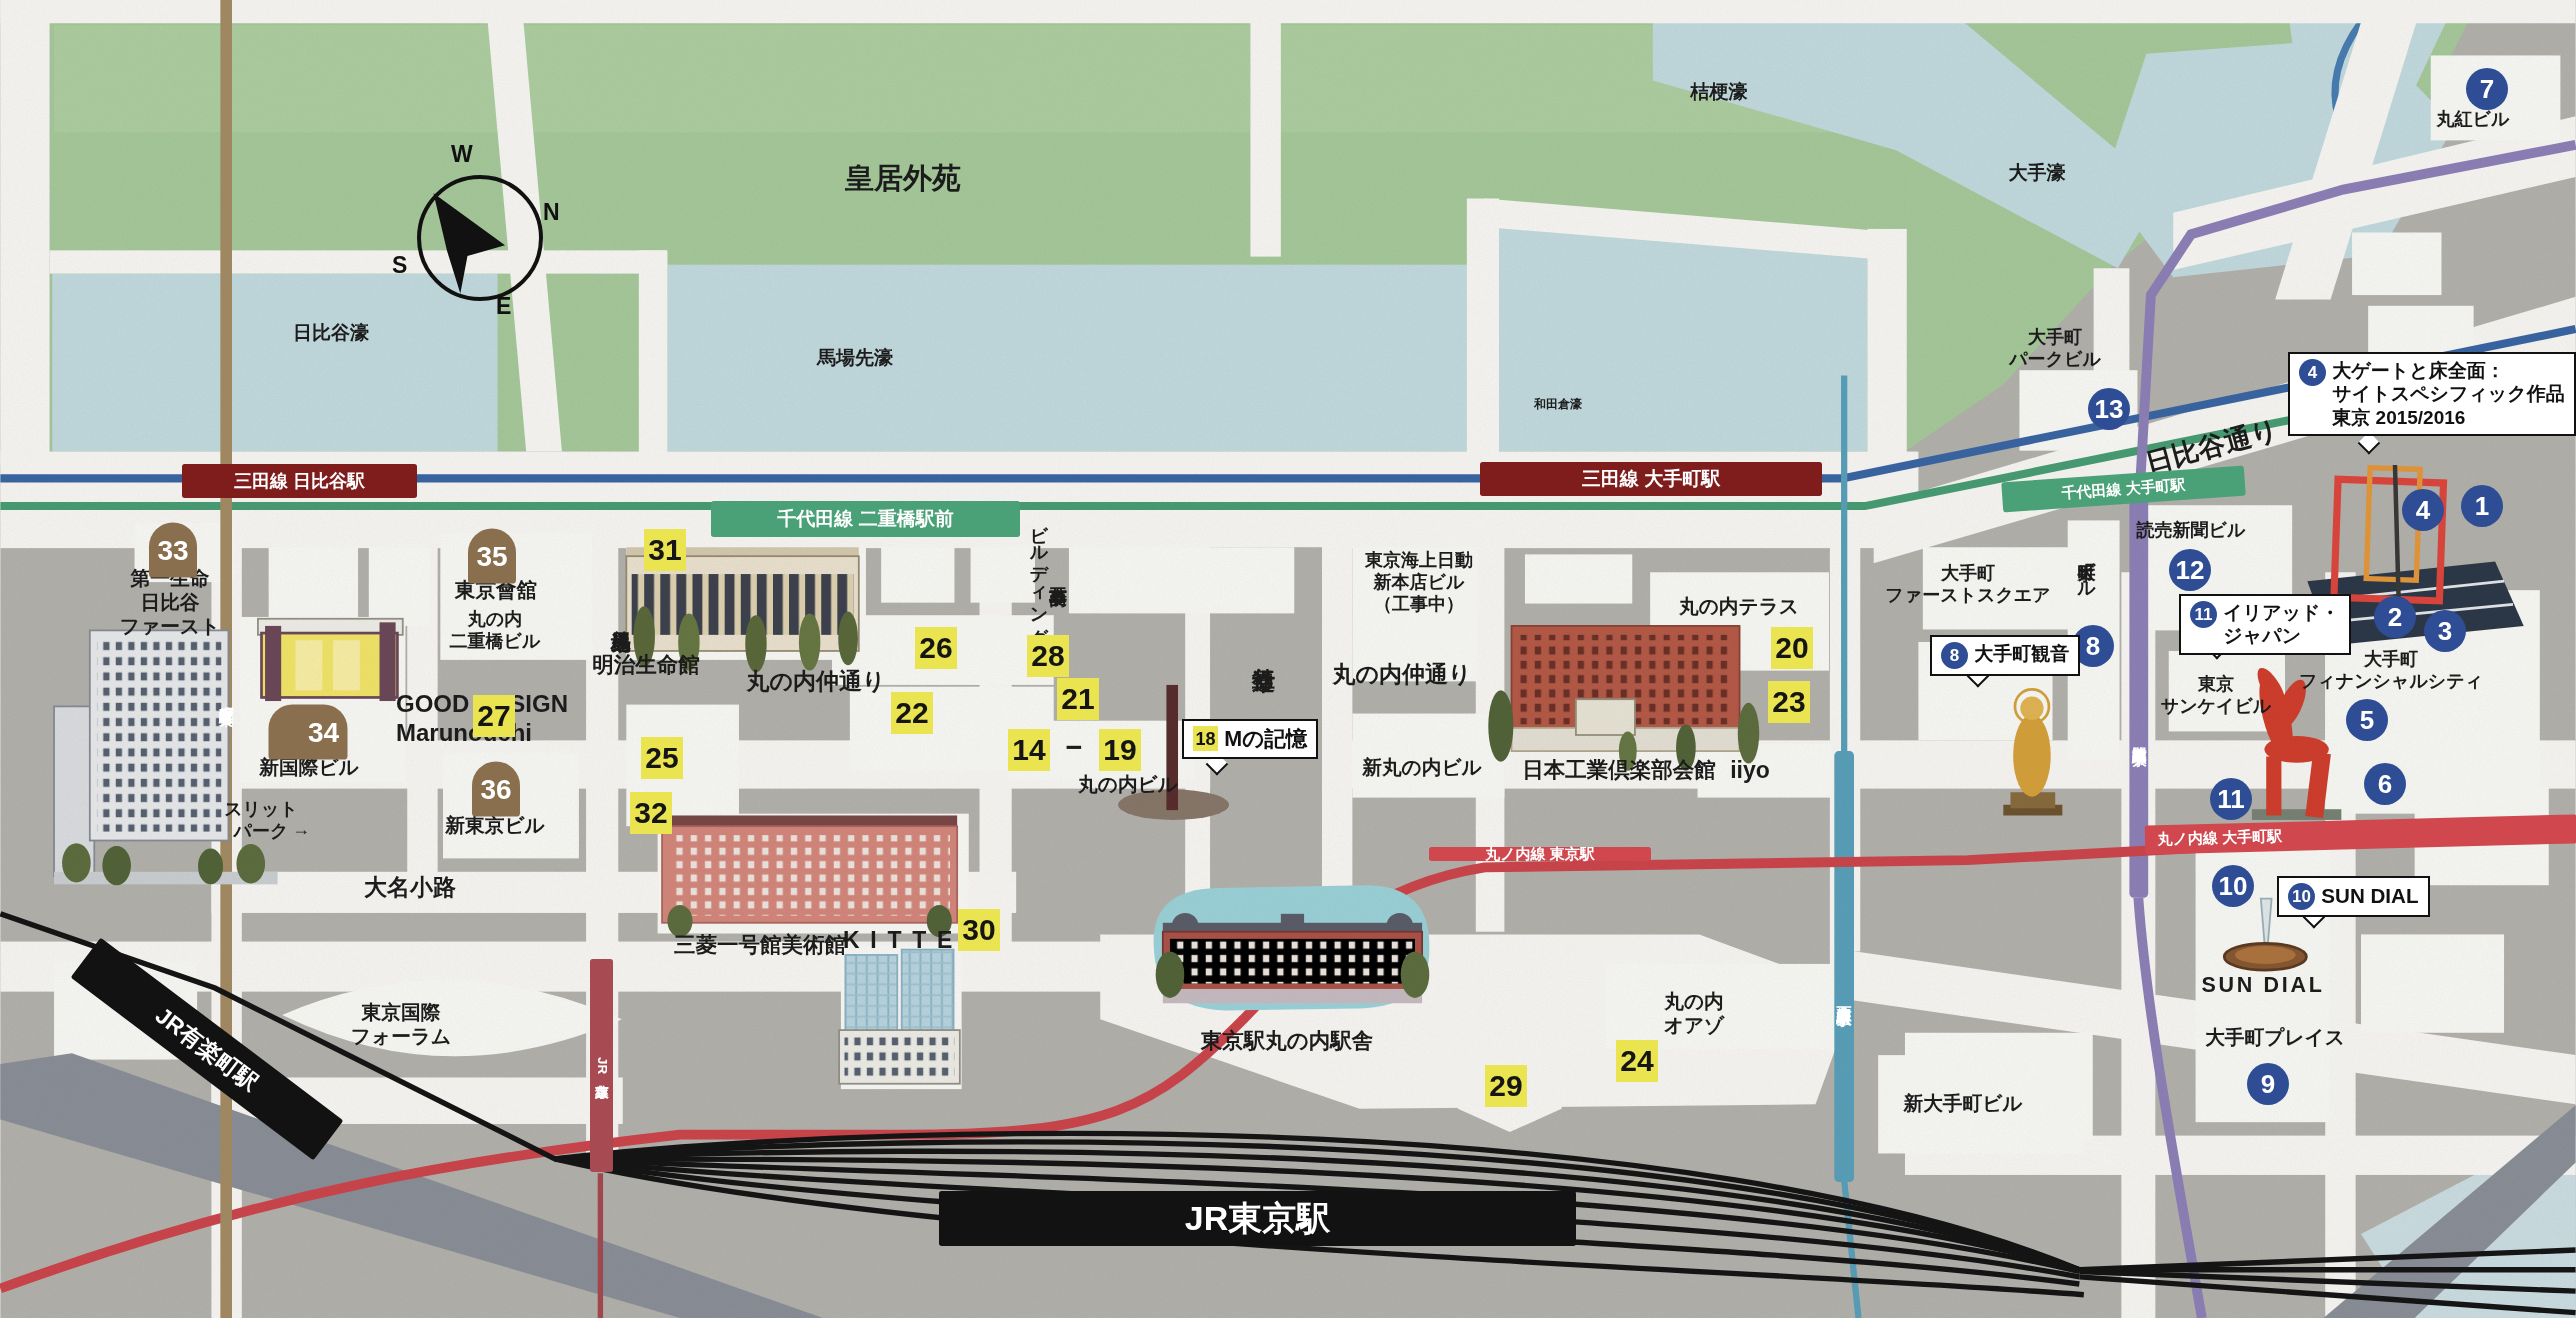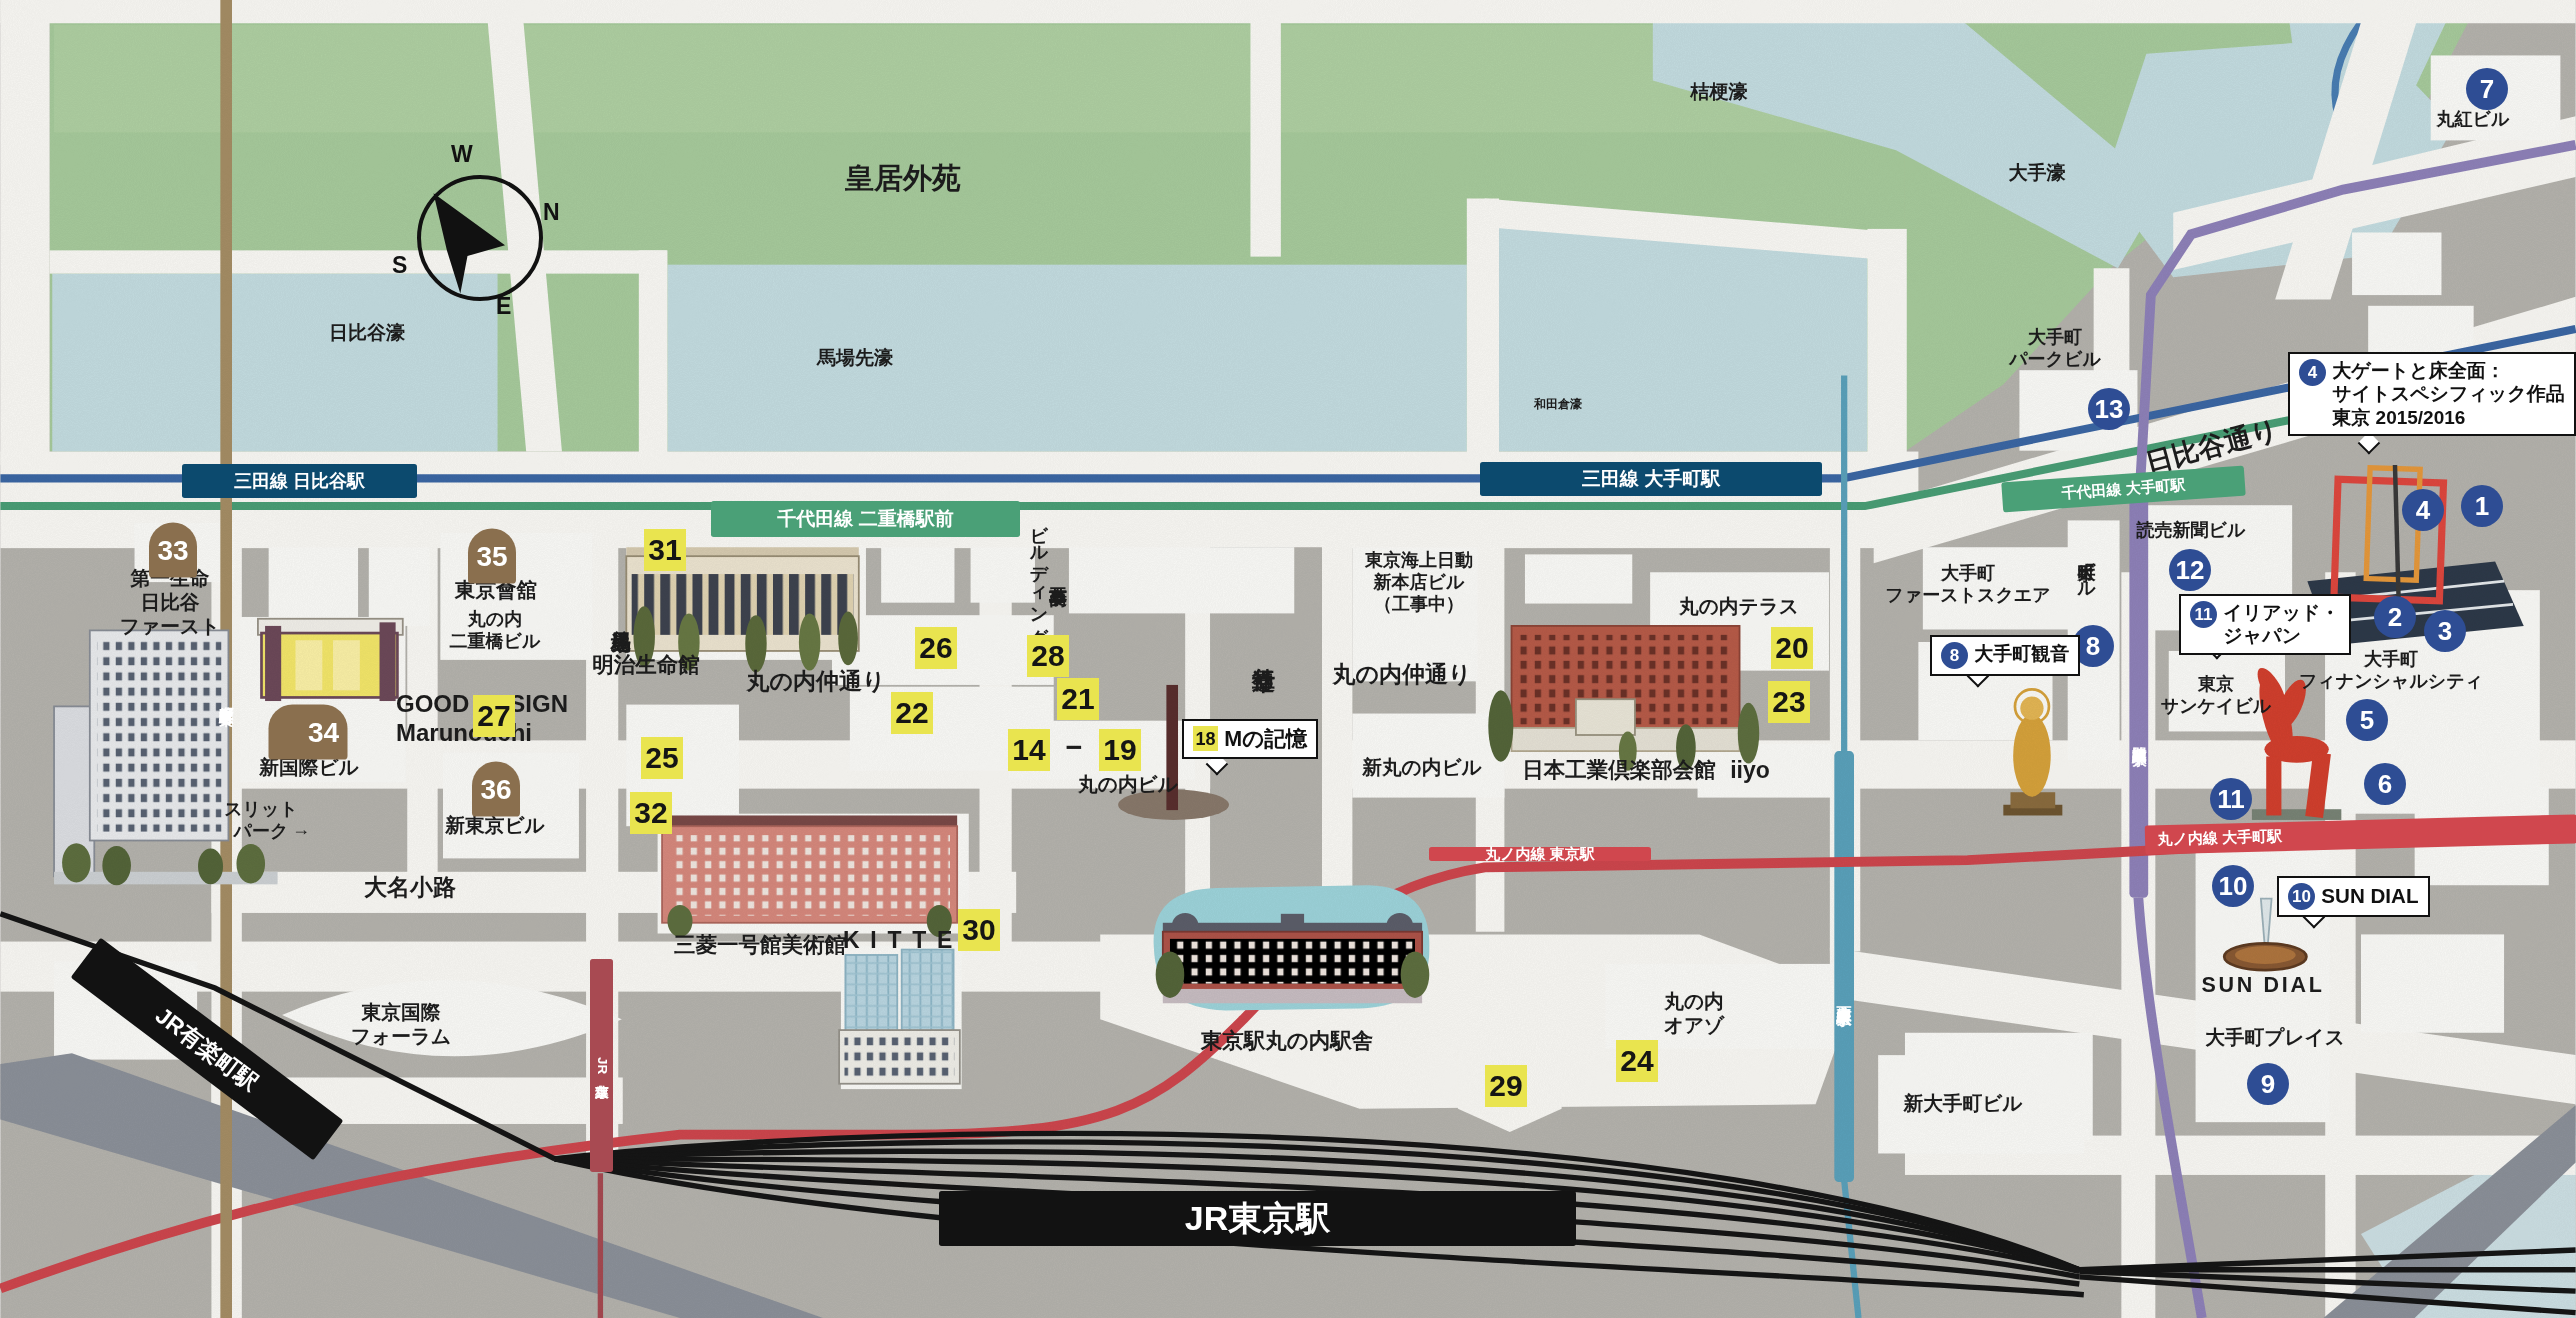--- a/index.html
+++ b/index.html
@@ -10,21 +10,21 @@
        white-space:pre-line;color:#1c1c1c;font-weight:bold;line-height:1.22;z-index:30;}
   .lbl.vert{writing-mode:vertical-rl;text-orientation:mixed;white-space:pre;line-height:1.05;}
   .lbl.left{text-align:left;}
   .marker{position:absolute;transform:translate(-50%,-50%);display:flex;align-items:center;
        justify-content:center;font-weight:bold;z-index:40;}
   .marker.square{width:42px;height:42px;background:#e9e44f;color:#151515;font-size:30px;}
   .marker.circle{width:42px;height:42px;background:#2e4d94;color:#fff;border-radius:50%;font-size:26px;}
   .marker.arch{width:48px;height:55px;background:#8a6f4e;color:#fff;border-radius:24px 24px 3.6px 3.6px;font-size:28px;}
   .bar{position:absolute;display:flex;align-items:center;justify-content:center;color:#fff;
        font-weight:bold;border-radius:2.7px;z-index:35;white-space:nowrap;}
-  .bar.blue{background:#0c4a6e;} .bar.green{background:#4aa077;}
+  .bar.blue{background:#7f1d1d;} .bar.green{background:#4aa077;}
   .bar.red{background:#d0474e;}  .bar.black{background:#121212;}
   .bar.darkred{background:#a84a52;}
   .bar.vert{writing-mode:vertical-rl;text-orientation:mixed;}
   .callout{position:absolute;background:#fff;border:2.7px solid #111;padding:4.5px 9px;
        font-weight:bold;color:#111;z-index:50;white-space:pre-line;line-height:1.25;text-align:left;}
   .callout .row{display:flex;align-items:flex-start;gap:6.3px;}
   .chip{flex:0 0 auto;display:flex;align-items:center;justify-content:center;font-weight:bold;margin-top:0.9px;}
   .chip.circle{width:27px;height:27px;border-radius:50%;background:#2e4d94;color:#fff;font-size:17px;}
   .chip.square{width:25px;height:25px;background:#e9e44f;color:#111;font-size:18px;}
   .tail{position:absolute;width:14.3px;height:14.3px;background:#fff;z-index:49;
@@ -305,21 +305,21 @@
   <span style="left:122px;top:19.7px">N</span>
   <span style="left:-29px;top:73px">S</span>
   <span style="left:75px;top:114px">E</span>
   <svg width="118" height="118" viewBox="0 0 132 132">
     <path d="M30,40 L110,98 L68,110 L60,152 L45,104 Z" fill="#111" transform="translate(-16,-24)"></path>
   </svg>
 </div>
 
 <div id="layer-labels">
       <div class="lbl" style="left: 903px; top: 179px; font-size: 29px;">皇居外苑</div>
-      <div class="lbl" style="left: 331px; top: 333px; font-size: 19px; margin-left: 36px;">日比谷濠</div>
+      <div class="lbl" style="left: 331px; top: 333px; font-size: 19px;">日比谷濠</div>
       <div class="lbl" style="left: 855px; top: 358px; font-size: 19px;">馬場先濠</div>
       <div class="lbl" style="left: 1558px; top: 404px; font-size: 12px;">和田倉濠</div>
       <div class="lbl" style="left: 1719px; top: 92px; font-size: 19px;">桔梗濠</div>
       <div class="lbl" style="left: 2037px; top: 173px; font-size: 19px;">大手濠</div>
       <div class="lbl" style="left: 2212px; top: 447px; font-size: 27px; transform: translate(-50%, -50%) rotate(-15deg);">日比谷通り</div>
       <div class="lbl vert" style="left: 621px; top: 628px; font-size: 19.7px;">馬場先通り</div>
       <div class="lbl" style="left: 816px; top: 681px; font-size: 23px;">丸の内仲通り</div>
       <div class="lbl" style="left: 1402px; top: 674px; font-size: 23px;">丸の内仲通り</div>
       <div class="lbl vert" style="left: 1264px; top: 664px; font-size: 23px;">行幸通り</div>
       <div class="lbl" style="left: 410px; top: 887px; font-size: 23px;">大名小路</div>

